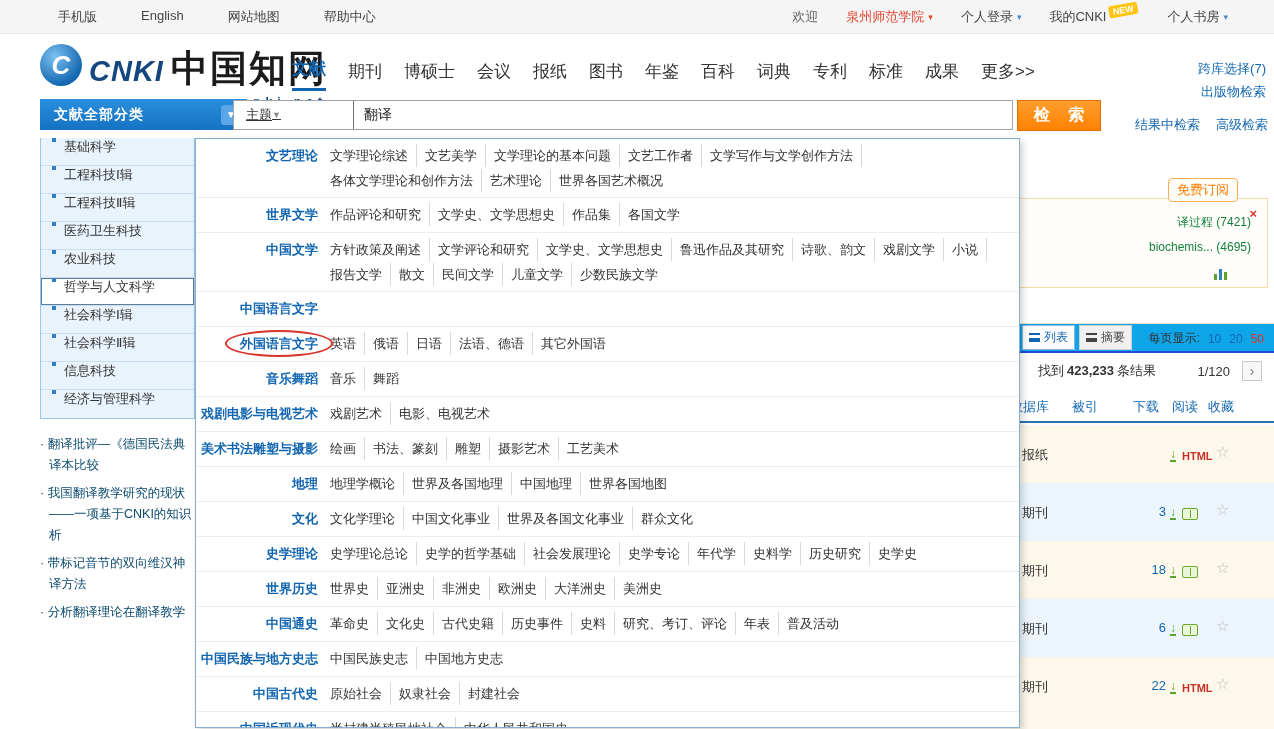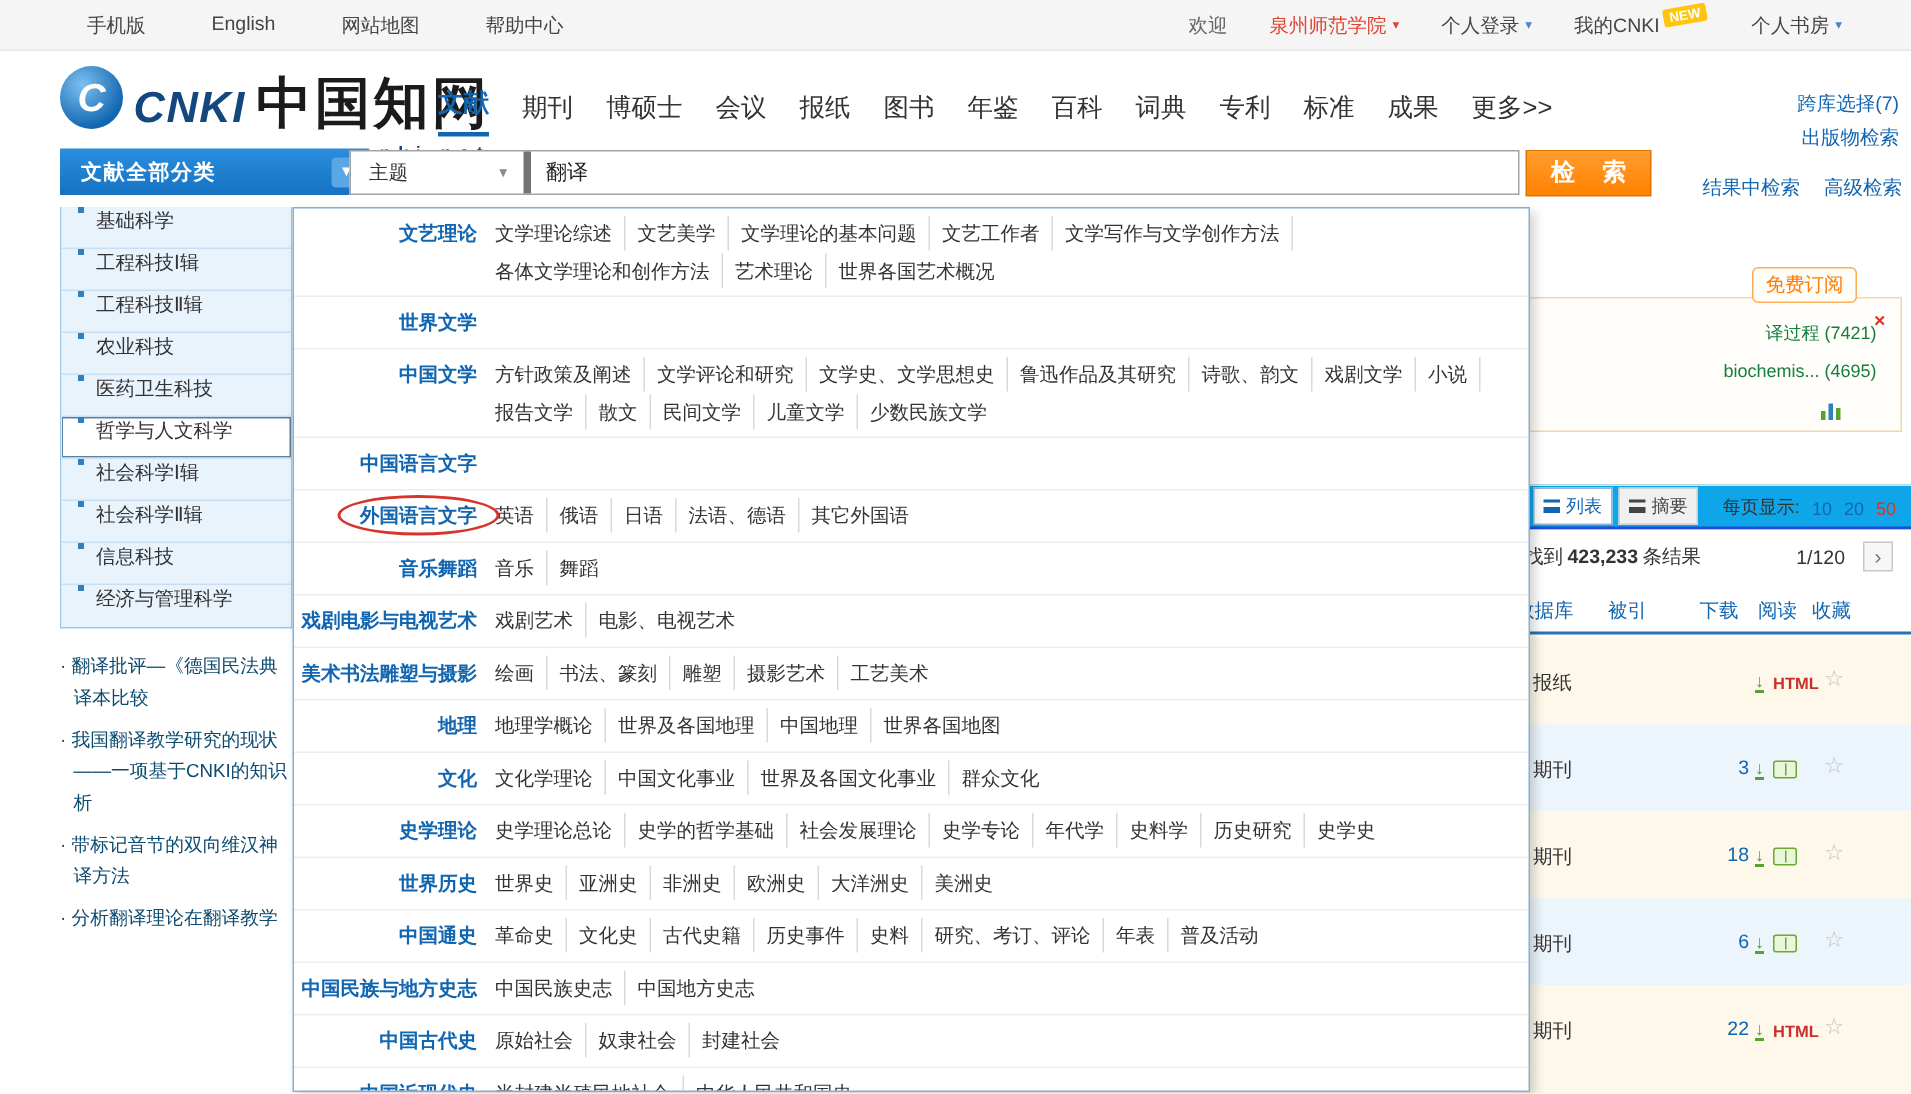--- a/index.html
+++ b/index.html
@@ -43,22 +43,22 @@
   .q-link { color:#1266b1; white-space:nowrap; }
 
   
   .cat-header { position:absolute; left:40px; top:99px; width:206px; height:31px;
     background:linear-gradient(#2b8ede,#1572c2); color:#fff; display:flex; align-items:center; }
   .cat-header .t { margin-left:14px; font-size:14px; font-weight:bold; letter-spacing:1px; flex:1; }
   .cat-caret { width:20px; height:20px; background:#5aa6e6; border-radius:3px; margin-right:5px;
     display:flex; align-items:center; justify-content:center; color:#fff; font-size:10px; }
   .search-group { position:absolute; left:233px; top:100px; width:780px; height:30px;
     border:1px solid #a3a3a3; background:#fff; display:flex; align-items:stretch; }
-  .field-select { width:120px; display:flex; align-items:center; justify-content:space-between;
-    padding:0 9px 0 12px; border-right:5px solid #737373; font-size:13px; color:#333; }
+  .field-select { width:120px; display:flex; align-items:center; 
+    padding:0 9px 0 12px; border-right:1px solid #737373; font-size:13px; color:#333;text-decoration:underline; }
   .field-caret { color:#8a8a8a; font-size:9px; }
   .search-input { flex:1; border:none; outline:none; font-size:14px; color:#222;
     padding-left:10px; background:transparent; font-family:inherit; }
   .search-btn { position:absolute; left:1017px; top:100px; width:84px; height:31px;
     background:linear-gradient(#ff9d2e,#ff8201); border:1px solid #e07300; color:#fff;
     font-size:16px; font-weight:bold; letter-spacing:7px; text-indent:7px;
     font-family:inherit; }
 
   
   .sidebar { position:absolute; left:40px; top:138px; width:155px;
@@ -116,21 +116,21 @@
     border-bottom:2px solid currentColor; position:relative; }
   .view-icon::after { content:''; position:absolute; left:0; right:0; top:2.5px; height:2px; background:currentColor; }
   .per-page { position:absolute; right:10px; top:192px; font-size:12px; color:#333;
     display:flex; gap:8px; align-items:center; z-index:2; }
   #pp-opts { display:inline-flex; gap:8px; }
   .pp { color:#1266b1; }
   .pp.active { color:#e03321; }
 
   .found-row { position:absolute; top:215px; left:0; right:0; height:36px; background:#fff;
     display:flex; align-items:center; font-size:13px; color:#333; }
-  .found { margin-left:6px; white-space:nowrap; }
+  .found { margin-left:28px; white-space:nowrap; }
   .found b { margin:0 3px; }
   .page-ind { margin-left:auto; margin-right:44px; }
   .pg-next { position:absolute; right:12px; top:8px; width:20px; height:20px; border:1px solid #c9c9c9;
     background:#f7f7f7; color:#777; display:flex; align-items:center; justify-content:center; font-size:14px; }
 
   .thead { position:absolute; top:251px; left:0; right:0; height:34px; background:#fff;
     border-bottom:2px solid #2d72ad; font-size:13px; color:#1266b1; }
   .thead .th { position:absolute; top:9px; white-space:nowrap; }
   .thead .th:nth-child(1){ left:0; }
   .thead .th:nth-child(2){ left:62px; }
@@ -244,25 +244,25 @@
     <div class="side-item" data-interactable="true">
       <span class="bullet" data-interactable="false"></span>
       <span class="side-label" data-interactable="false">工程科技Ⅰ辑</span>
     </div>
     <div class="side-item" data-interactable="true">
       <span class="bullet" data-interactable="false"></span>
       <span class="side-label" data-interactable="false">工程科技Ⅱ辑</span>
     </div>
     <div class="side-item" data-interactable="true">
       <span class="bullet" data-interactable="false"></span>
+      <span class="side-label" data-interactable="false">医药卫生科技</span>
+    </div>
+    <div class="side-item" data-interactable="true">
+      <span class="bullet" data-interactable="false"></span>
       <span class="side-label" data-interactable="false">农业科技</span>
-    </div>
-    <div class="side-item" data-interactable="true">
-      <span class="bullet" data-interactable="false"></span>
-      <span class="side-label" data-interactable="false">医药卫生科技</span>
     </div>
     <div class="side-item selected" data-interactable="true">
       <span class="bullet" data-interactable="false"></span>
       <span class="side-label" data-interactable="false">哲学与人文科学</span>
     </div>
     <div class="side-item" data-interactable="true">
       <span class="bullet" data-interactable="false"></span>
       <span class="side-label" data-interactable="false">社会科学Ⅰ辑</span>
     </div>
     <div class="side-item" data-interactable="true">
@@ -375,20 +375,21 @@
     </div>
 </div>
 
 <div class="flyout" id="flyout" data-interactable="false">
     <div class="fly-row" data-interactable="false">
       <div class="fly-cat" data-interactable="true"><span class="cat-text" data-interactable="false">文艺理论</span></div>
       <div class="fly-items" data-interactable="false"><span class="fly-item" data-interactable="true">文学理论综述</span><span class="fly-item" data-interactable="true">文艺美学</span><span class="fly-item" data-interactable="true">文学理论的基本问题</span><span class="fly-item" data-interactable="true">文艺工作者</span><span class="fly-item" data-interactable="true">文学写作与文学创作方法</span><span class="fly-item" data-interactable="true">各体文学理论和创作方法</span><span class="fly-item" data-interactable="true">艺术理论</span><span class="fly-item" data-interactable="true">世界各国艺术概况</span></div>
     </div>
     <div class="fly-row" data-interactable="false">
       <div class="fly-cat" data-interactable="true"><span class="cat-text" data-interactable="false">世界文学</span></div>
+      <div class="fly-items" data-interactable="false"><span class="fly-item" data-interactable="true">作品评论和研究</span><span class="fly-item" data-interactable="true">文学史、文学思想史</span><span class="fly-item" data-interactable="true">作品集</span><span class="fly-item" data-interactable="true">各国文学</span></div>
     </div>
     <div class="fly-row" data-interactable="false">
       <div class="fly-cat" data-interactable="true"><span class="cat-text" data-interactable="false">中国文学</span></div>
       <div class="fly-items" data-interactable="false"><span class="fly-item" data-interactable="true">方针政策及阐述</span><span class="fly-item" data-interactable="true">文学评论和研究</span><span class="fly-item" data-interactable="true">文学史、文学思想史</span><span class="fly-item" data-interactable="true">鲁迅作品及其研究</span><span class="fly-item" data-interactable="true">诗歌、韵文</span><span class="fly-item" data-interactable="true">戏剧文学</span><span class="fly-item" data-interactable="true">小说</span><span class="fly-item" data-interactable="true">报告文学</span><span class="fly-item" data-interactable="true">散文</span><span class="fly-item" data-interactable="true">民间文学</span><span class="fly-item" data-interactable="true">儿童文学</span><span class="fly-item" data-interactable="true">少数民族文学</span></div>
     </div>
     <div class="fly-row" data-interactable="false">
       <div class="fly-cat" data-interactable="true"><span class="cat-text" data-interactable="false">中国语言文字</span></div>
     </div>
     <div class="fly-row" data-interactable="false">
       <div class="fly-cat" data-interactable="true"><span class="cat-text circ" data-interactable="false">外国语言文字</span></div>

